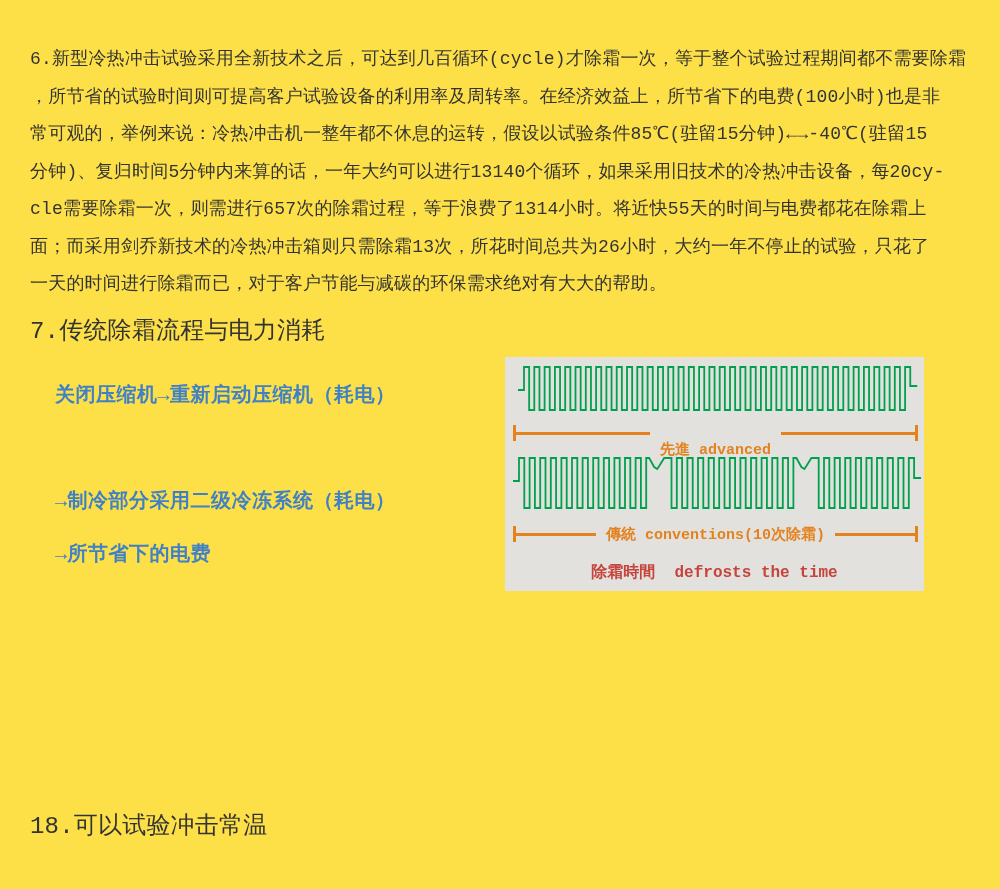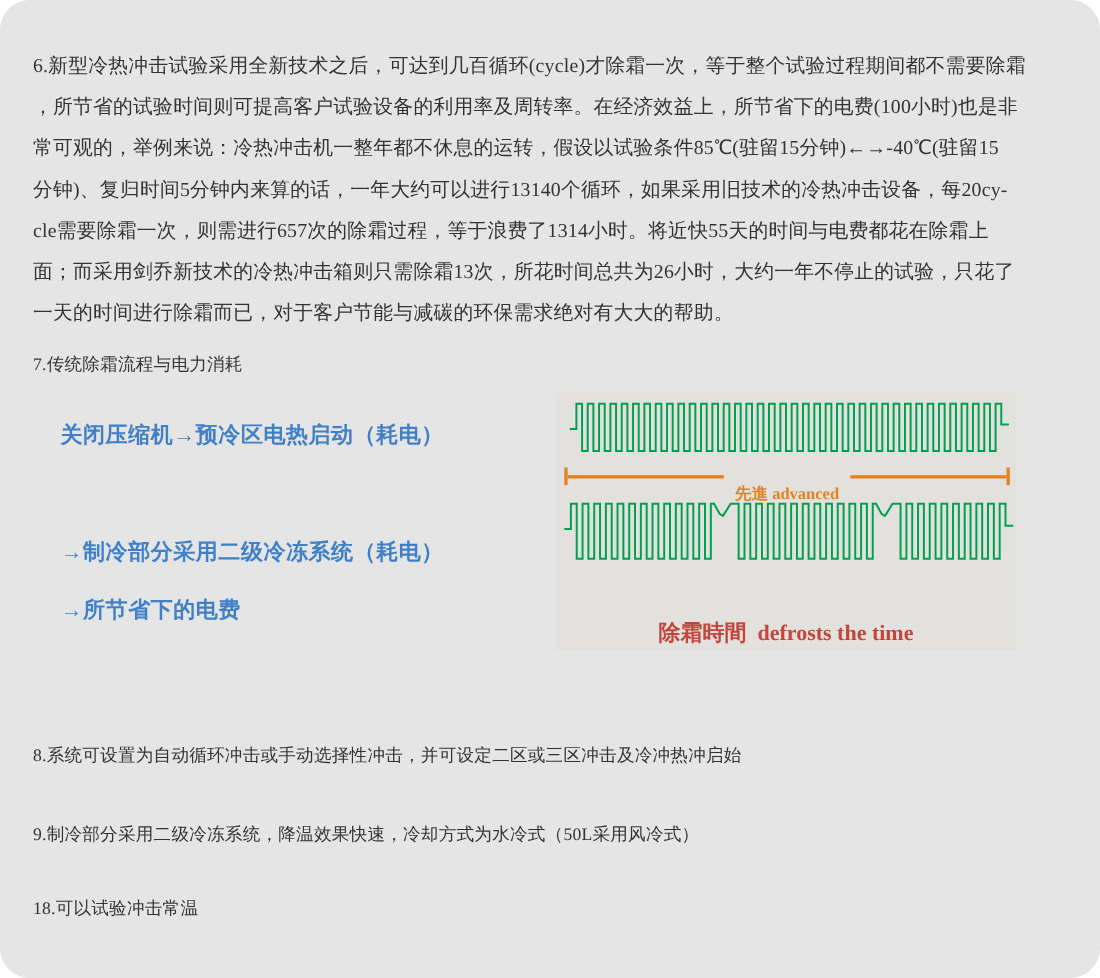--- a/index.html
+++ b/index.html
@@ -1,41 +1,40 @@
 <!DOCTYPE html>
 <html><head>
 <meta charset="utf-8">
 <style>
   * { margin: 0; padding: 0; box-sizing: border-box; }
   html, body { background: #ffffff; }
   .page {
     position: relative;
     width: 1000px;
     height: 889px;
-    background: #e5e5e5;
+    background: #fde047;
     overflow: hidden;
-    font-family: Liberation Serif, serif;
+    font-family: Liberation Mono, monospace;
     color: #333333;
-    border-radius: 27px;
   }
   .para {
     position: absolute;
     left: 30px;
     width: 942px;
     font-size: 18px;
     line-height: 37.5px;
     white-space: pre-line;
     color: #333333;
     letter-spacing: 0.2px;
   }
   #paragraph-6 { top: 41px; }
   .section-line {
     position: absolute;
     left: 30px;
-    font-size: 16px;
+    font-size: 24px;
     line-height: 23px;
     color: #333333;
     letter-spacing: 0.2px;
   }
   #section-7-heading { top: 320px; }
   #section-8 { top: 676px; }
   #section-9 { top: 748px; }
   #section-10 { top: 815px; }
   .step {
     position: absolute;
@@ -79,60 +78,65 @@
     font-weight: bold;
     color: #e3821e;
     white-space: pre;
   }
   .fig-caption {
     position: absolute;
     top: 205px;
     left: 0;
     width: 100%;
     text-align: center;
-    font-size: 20px;
+    font-size: 16px;
     font-weight: bold;
     color: #c5443c;
     white-space: pre;
   }
 </style>
 </head>
 <body>
 
 <div class="page">
 
   <div id="paragraph-6" class="para">6.新型冷热冲击试验采用全新技术之后，可达到几百循环(cycle)才除霜一次，等于整个试验过程期间都不需要除霜
 ，所节省的试验时间则可提高客户试验设备的利用率及周转率。在经济效益上，所节省下的电费(100小时)也是非
 常可观的，举例来说：冷热冲击机一整年都不休息的运转，假设以试验条件85℃(驻留15分钟)←→-40℃(驻留15
 分钟)、复归时间5分钟内来算的话，一年大约可以进行13140个循环，如果采用旧技术的冷热冲击设备，每20cy-
 cle需要除霜一次，则需进行657次的除霜过程，等于浪费了1314小时。将近快55天的时间与电费都花在除霜上
 面；而采用剑乔新技术的冷热冲击箱则只需除霜13次，所花时间总共为26小时，大约一年不停止的试验，只花了
 一天的时间进行除霜而已，对于客户节能与减碳的环保需求绝对有大大的帮助。</div>
 
   <div id="section-7-heading" class="section-line">7.传统除霜流程与电力消耗</div>
 
-  <div id="step-0" class="step" style="color: rgb(63, 128, 198);">关闭压缩机→预冷区电热启动（耗电）</div>
+  <div id="step-0" class="step" style="color: rgb(63, 128, 198);">关闭压缩机→重新启动压缩机（耗电）</div>
   <div id="step-2" class="step" style="color: rgb(63, 128, 198);">→制冷部分采用二级冷冻系统（耗电）</div>
   <div id="step-3" class="step" style="color: rgb(63, 128, 198);">→所节省下的电费</div>
 
   <div class="figure" style="background: rgb(226, 225, 222);">
     <svg id="wave-svg" width="419" height="234" viewBox="0 0 419 234">
       <path id="wave-advanced" fill="none" stroke-width="1.8" d="M13 33h6V10h5.15V53h5.15V10h5.15V53h5.15V10h5.15V53h5.15V10h5.15V53h5.15V10h5.15V53h5.15V10h5.15V53h5.15V10h5.15V53h5.15V10h5.15V53h5.15V10h5.15V53h5.15V10h5.15V53h5.15V10h5.15V53h5.15V10h5.15V53h5.15V10h5.15V53h5.15V10h5.15V53h5.15V10h5.15V53h5.15V10h5.15V53h5.15V10h5.15V53h5.15V10h5.15V53h5.15V10h5.15V53h5.15V10h5.15V53h5.15V10h5.15V53h5.15V10h5.15V53h5.15V10h5.15V53h5.15V10h5.15V53h5.15V10h5.15V53h5.15V10h5.15V53h5.15V10h5.15V53h5.15V10h5.15V53h5.15V10h5.15V53h5.15V10h5.15V53h5.15V10h5.15V53h5.15V10h5.15V53h5.15V10h5.15V53h5.15V10h5.15V53h5.15V10h5.15V53h5.15V10h5.15V53h5.15V10h5.15V53h5.15V10h5.15V29h7" stroke="#00a14e"></path>
       <path id="wave-conventional" fill="none" stroke-width="1.8" d="M8 124h6V101h5.3V151h5.3V101h5.3V151h5.3V101h5.3V151h5.3V101h5.3V151h5.3V101h5.3V151h5.3V101h5.3V151h5.3V101h5.3V151h5.3V101h5.3V151h5.3V101h5.3V151h5.3V101h5.3V151h5.3V101h5.3V151h5.3V101h5.3V151h5.3V101h3l5 9l3 2l2 -3l5 -8h2h5.3V151h5.3V101h5.3V151h5.3V101h5.3V151h5.3V101h5.3V151h5.3V101h5.3V151h5.3V101h5.3V151h5.3V101h5.3V151h5.3V101h5.3V151h5.3V101h5.3V151h5.3V101h5.3V151h5.3V101h5.3V151h5.3V101h5.3V151h5.3V101h3l5 9l3 2l2 -3l5 -8h2h5.3V151h5.3V101h5.3V151h5.3V101h5.3V151h5.3V101h5.3V151h5.3V101h5.3V151h5.3V101h5.3V151h5.3V101h5.3V151h5.3V101h5.3V151h5.3V101h5.3V151h5.3V101h5.3V121h7" stroke="#00a14e"></path>
     </svg>
 
     <div id="bracket-advanced" class="bracket">
       <div class="tick" style="background: rgb(227, 130, 30);"></div>
       <div class="bline" style="background: rgb(227, 130, 30);"></div>
       <div class="blabel" style="color: rgb(227, 130, 30); margin-top: 32px;">先進 advanced</div>
       <div class="bline" style="background: rgb(227, 130, 30);"></div>
       <div class="tick" style="background: rgb(227, 130, 30);"></div>
     </div>
 
+    <div id="bracket-conventional" class="bracket">
+      <div class="tick" style="background: rgb(227, 130, 30);"></div>
+      <div class="bline" style="background: rgb(227, 130, 30);"></div>
+      <div class="blabel" style="color: rgb(227, 130, 30);">傳統 conventions(10次除霜)</div>
+      <div class="bline" style="background: rgb(227, 130, 30);"></div>
+      <div class="tick" style="background: rgb(227, 130, 30);"></div>
+    </div>
 
     <div class="fig-caption" style="color: rgb(197, 68, 60);">除霜時間  defrosts the time</div>
   </div>
 
-  <div id="section-8" class="section-line">8.系统可设置为自动循环冲击或手动选择性冲击，并可设定二区或三区冲击及冷冲热冲启始</div>
-  <div id="section-9" class="section-line">9.制冷部分采用二级冷冻系统，降温效果快速，冷却方式为水冷式（50L采用风冷式）</div>
   <div id="section-10" class="section-line">18.可以试验冲击常温</div>
 
 </div>
 
 </body></html>

